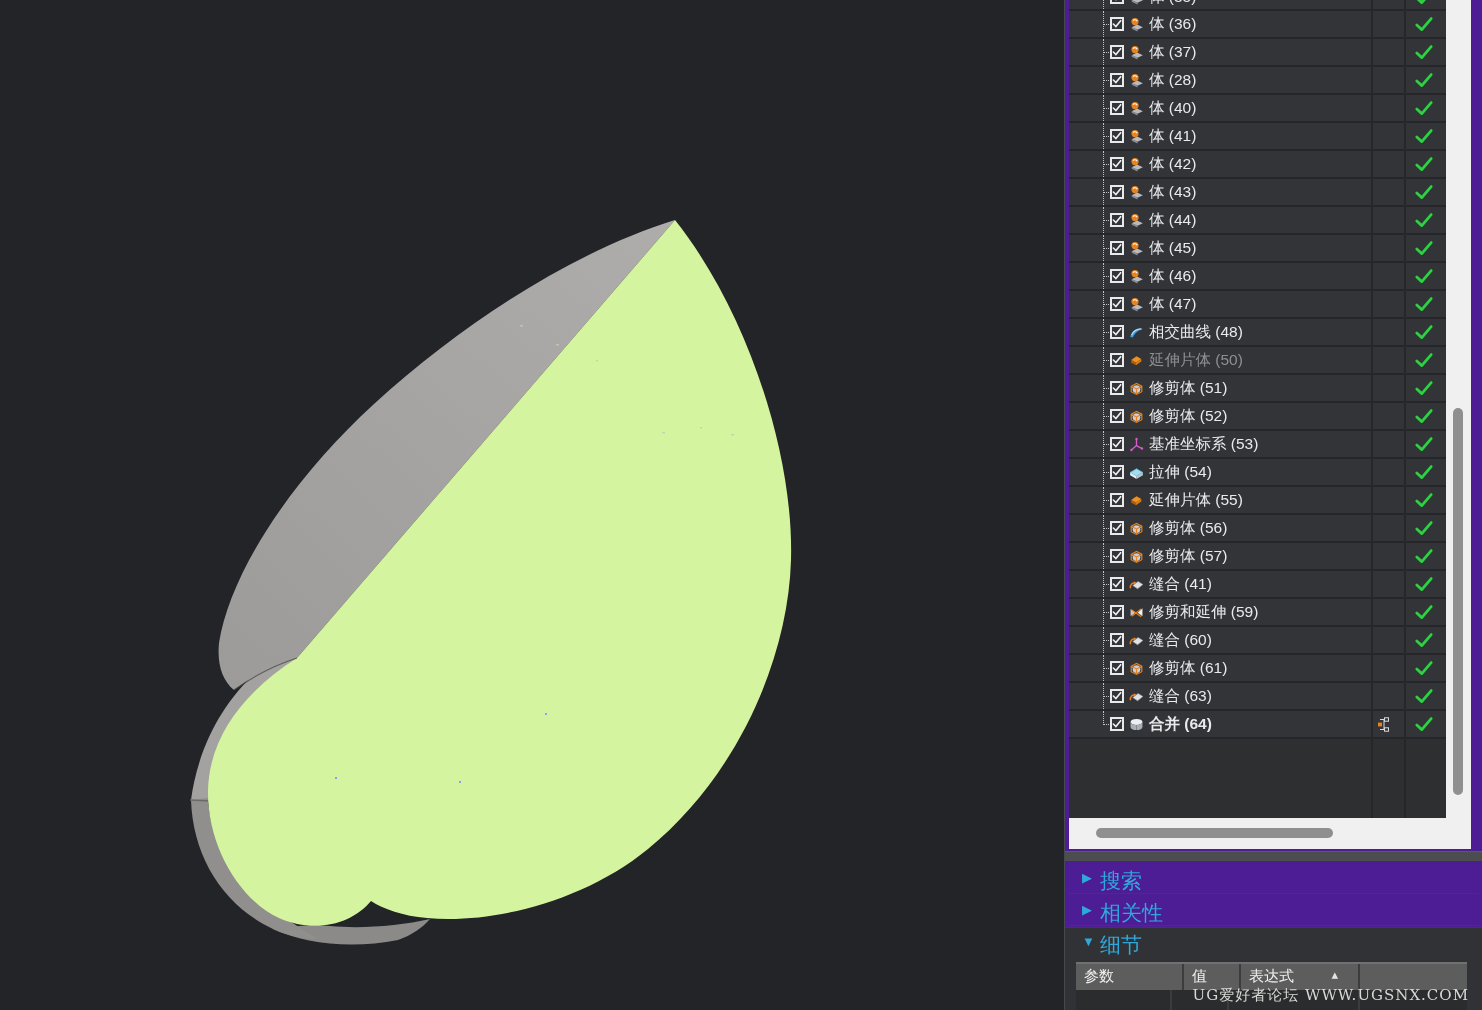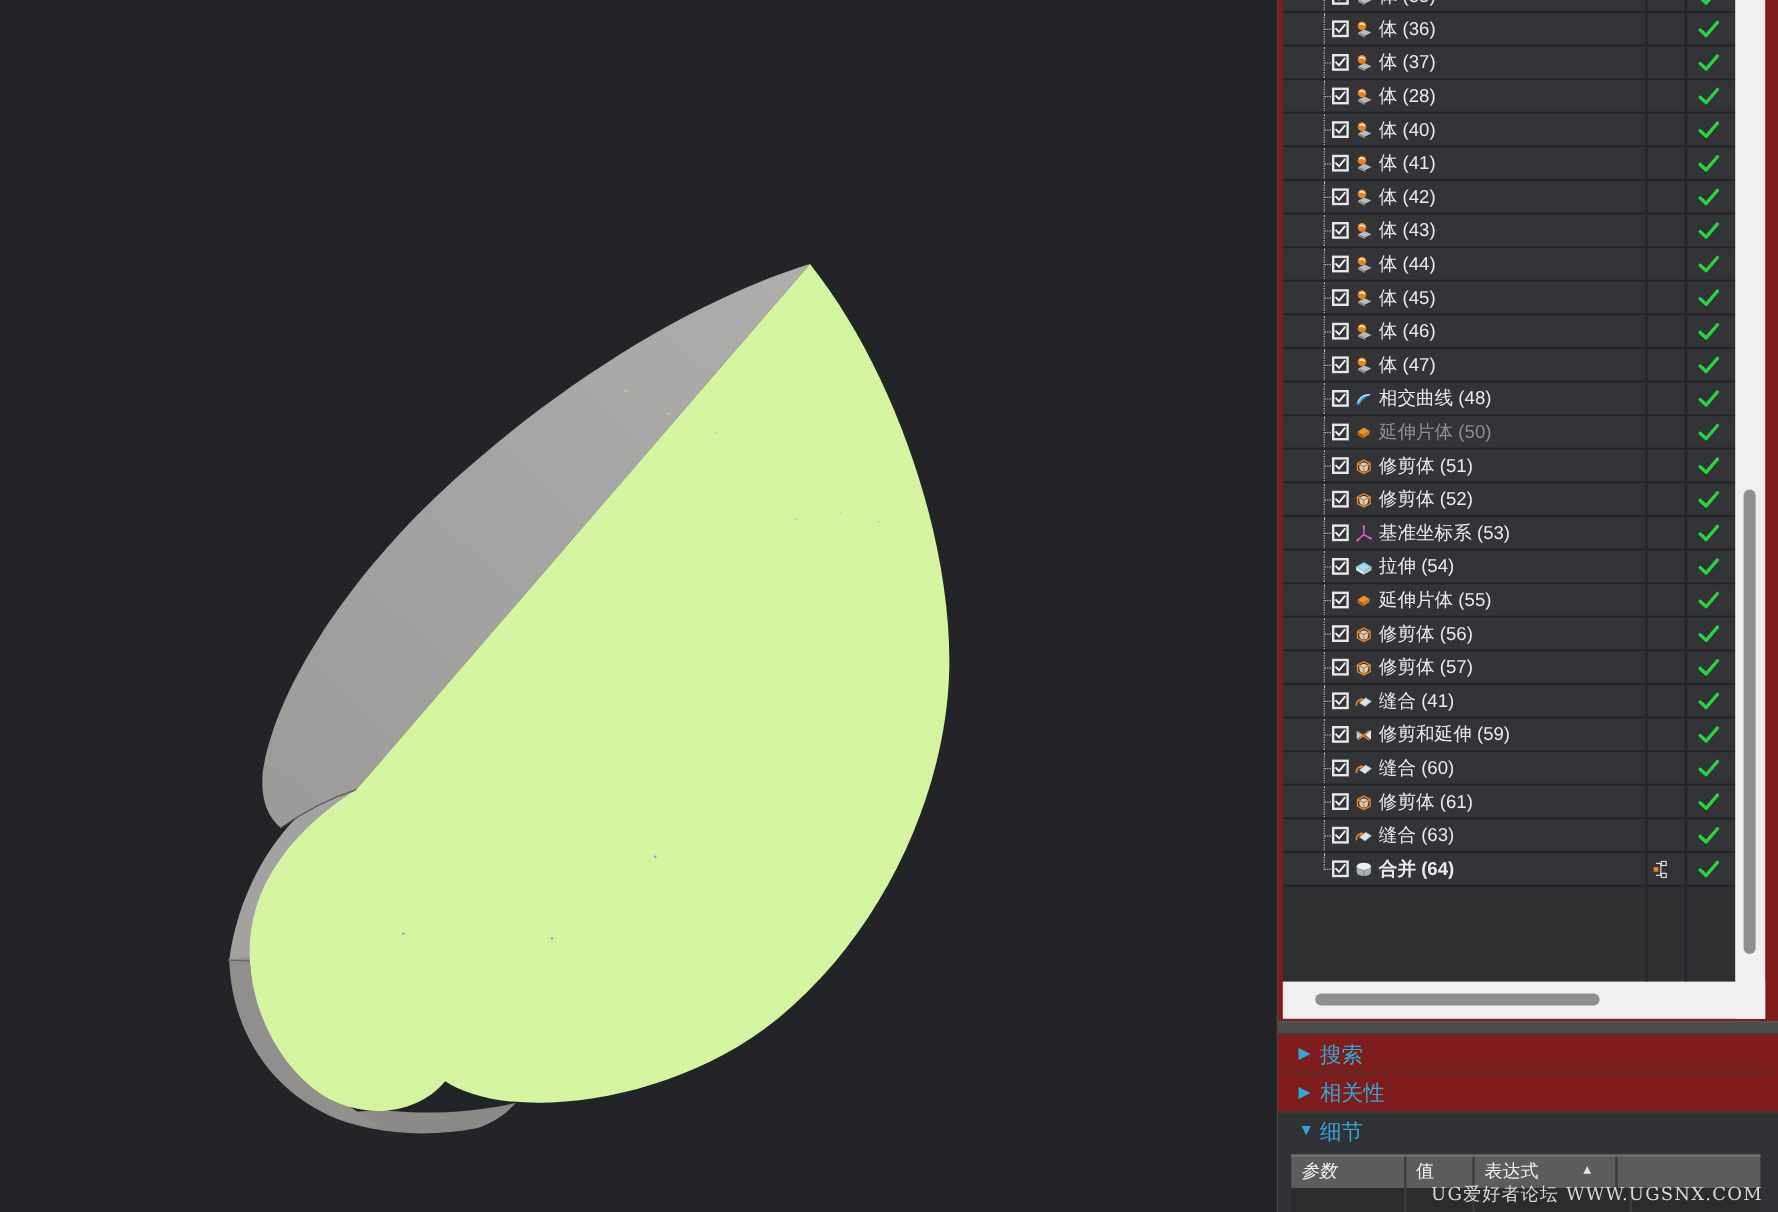--- a/index.html
+++ b/index.html
@@ -5,21 +5,21 @@
   html,body{margin:0;padding:0;background:#1b1c1e;}
   *{box-sizing:border-box;}
   body{font-family:"Liberation Sans", sans-serif;}
   .stage{position:relative;width:1482px;height:1010px;overflow:hidden;background:#232428;}
 
   
   .viewport{position:absolute;left:0;top:0;width:1064px;height:1010px;background:#232428;}
   .viewport svg{position:absolute;left:0;top:0;}
 
   
-  .panel{position:absolute;left:1064px;top:0;width:418px;height:1010px;background:#7f1d1d;border-left:1px solid #47484b;}
+  .panel{position:absolute;left:1064px;top:0;width:418px;height:1010px;background:#4c1d95;border-left:1px solid #47484b;}
 
   .tree{position:absolute;left:4px;top:0;width:377px;height:818px;background:#2e2f31;overflow:hidden;}
   .colline{position:absolute;top:0;bottom:0;width:2px;background:#26272a;z-index:6;}
   .colline.c1{left:302px;} .colline.c2{left:335px;}
 
   .trow{position:relative;height:28px;background:#333437;border-bottom:2px solid #252629;overflow:hidden;}
   .trow.clipped{height:11px;}
   .rin{position:absolute;left:0;right:0;top:0;height:26px;}
   .trow.clipped .rin{top:-16px;}
 
@@ -40,33 +40,33 @@
   .vscroll{position:absolute;left:381px;top:0;width:25px;height:849px;background:#f0f0f0;}
   .vthumb{position:absolute;left:7px;top:408px;width:10px;height:387px;background:#8f8f8f;border-radius:5px;}
   .hscroll{position:absolute;left:4px;top:818px;width:402px;height:31px;background:#f0f0f0;}
   .hthumb{position:absolute;left:27px;top:10px;width:237px;height:10px;background:#8f8f8f;border-radius:5px;}
 
   .splitter{position:absolute;left:0;top:851px;width:418px;height:11px;background:#4c4d4f;border-top:1px solid #5a5b5d;border-bottom:1px solid #38393b;}
 
   
   .section{position:absolute;left:0;width:418px;height:29px;}
   .section .tri{position:absolute;left:17px;top:6px;font-size:13px;color:#31a8db;}
-  .section .slabel{position:absolute;left:35px;top:3px;font-size:18px;color:#31a8db;}
+  .section .slabel{position:absolute;left:35px;top:3px;font-size:21px;color:#31a8db;}
   .sec-search{top:864px;}
   .sec-deps{top:896px;}
   .sec-details{top:927px;background:#313235;border-top:1px solid #3d3e41;height:83px;}
   .sep{position:absolute;left:4px;width:410px;height:1px;background:#3e3f42;}
   .sep.s1{top:893px;} .sep.s2{top:925px;}
 
   
   .dtable{position:absolute;left:11px;top:962px;width:391px;}
   .dhead{position:relative;height:28px;background:#5d5d5d;border-top:2px solid #707070;display:flex;}
   .dcell{position:relative;height:100%;border-right:2px solid #3c3c3e;padding:3px 0 0 8px;font-size:15px;color:#f2f2f2;white-space:nowrap;}
   .dcell:last-child{border-right:none;}
-  .dc0{width:96px;font-style:italic;} .dc1{width:57px;} .dc2{width:119px;font-family:Liberation Mono, monospace;} .dc3{flex:1;}
+  .dc0{width:108px;} .dc1{width:57px;} .dc2{width:119px;font-family:Liberation Mono, monospace;} .dc3{flex:1;}
   .sortarrow{position:absolute;right:20px;top:6px;font-size:11px;color:#e4e4e4;}
   .dbody{position:relative;height:20px;background:#2b2c2e;display:flex;}
   .dbody .bcell{height:100%;border-right:2px solid #3b3c3e;}
   .dbody .b0{width:96px;} .dbody .b1{width:57px;} .dbody .b2{width:131px;} .dbody .b3{flex:1;border-right:none;}
 
   .watermark{position:absolute;right:13px;top:986px;font-family:"DejaVu Serif", serif;font-size:15px;color:#d8d8d4;letter-spacing:1px;white-space:nowrap;z-index:50;margin-left:12px;}
 </style>
 </head>
 <body>
 

